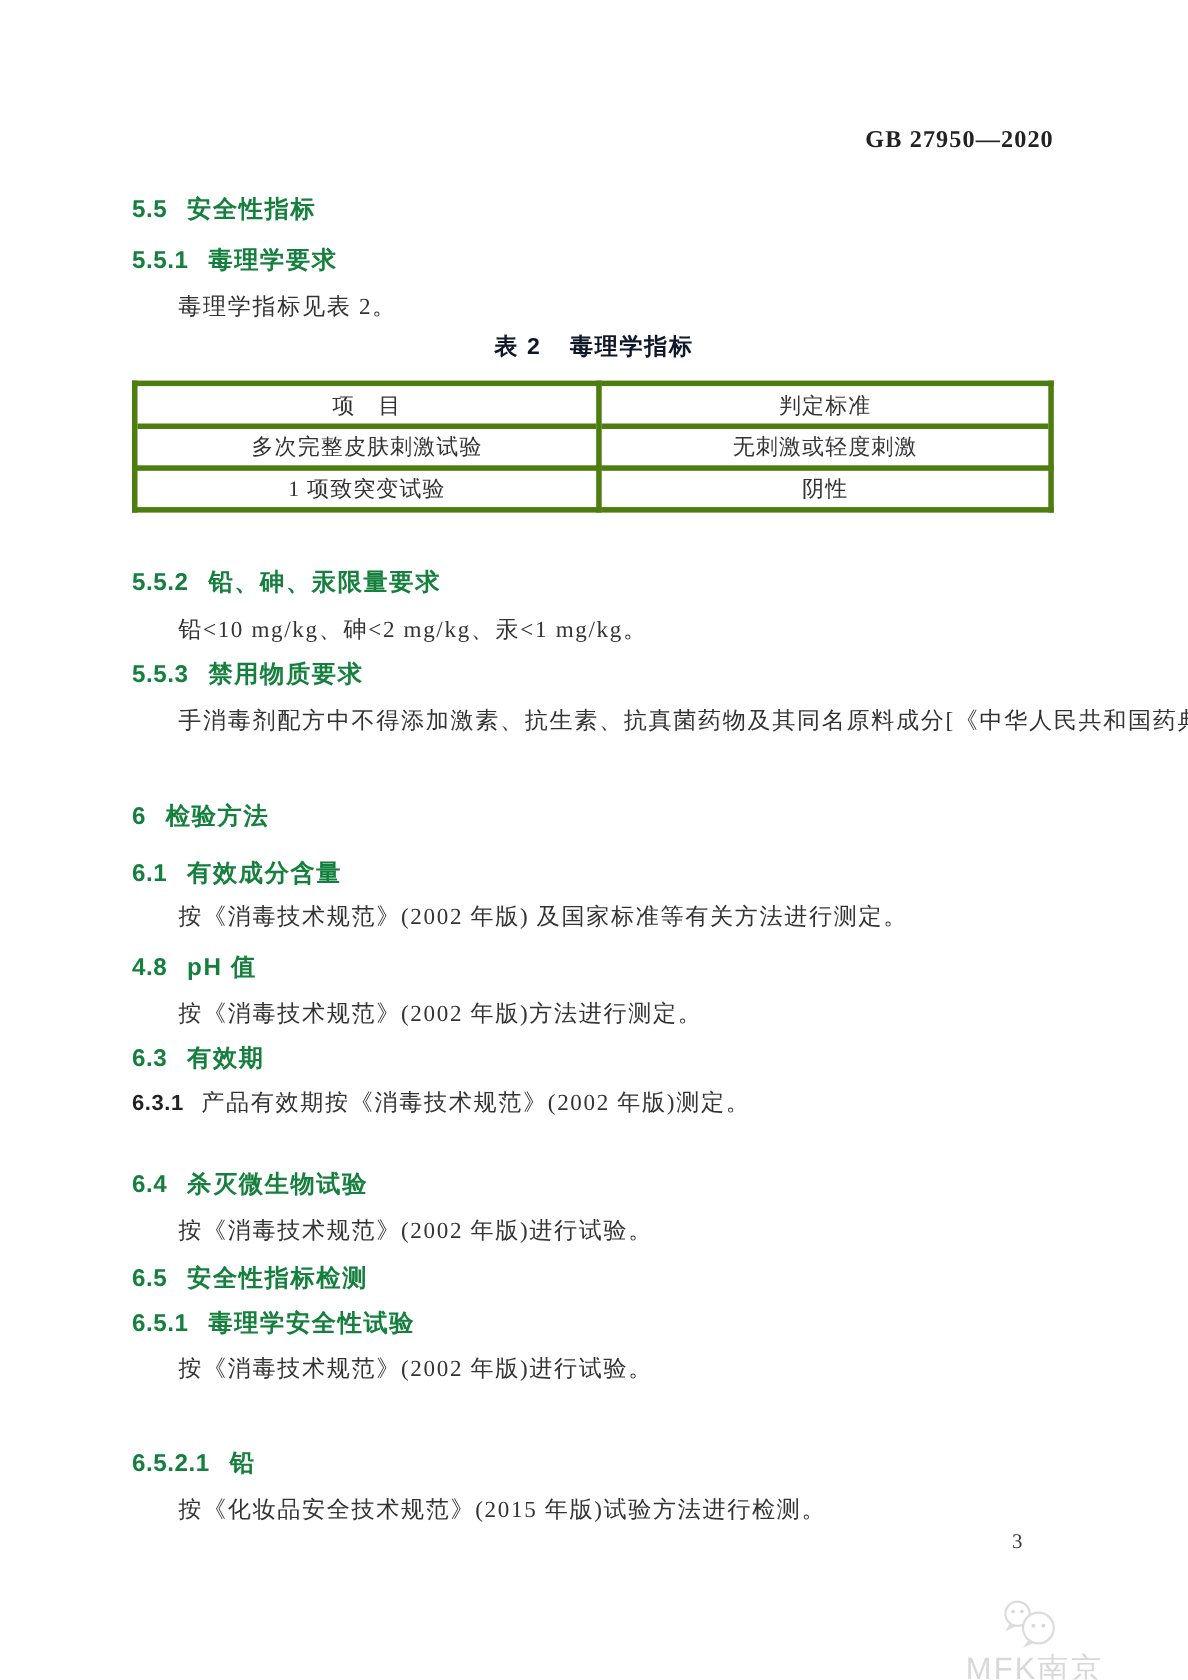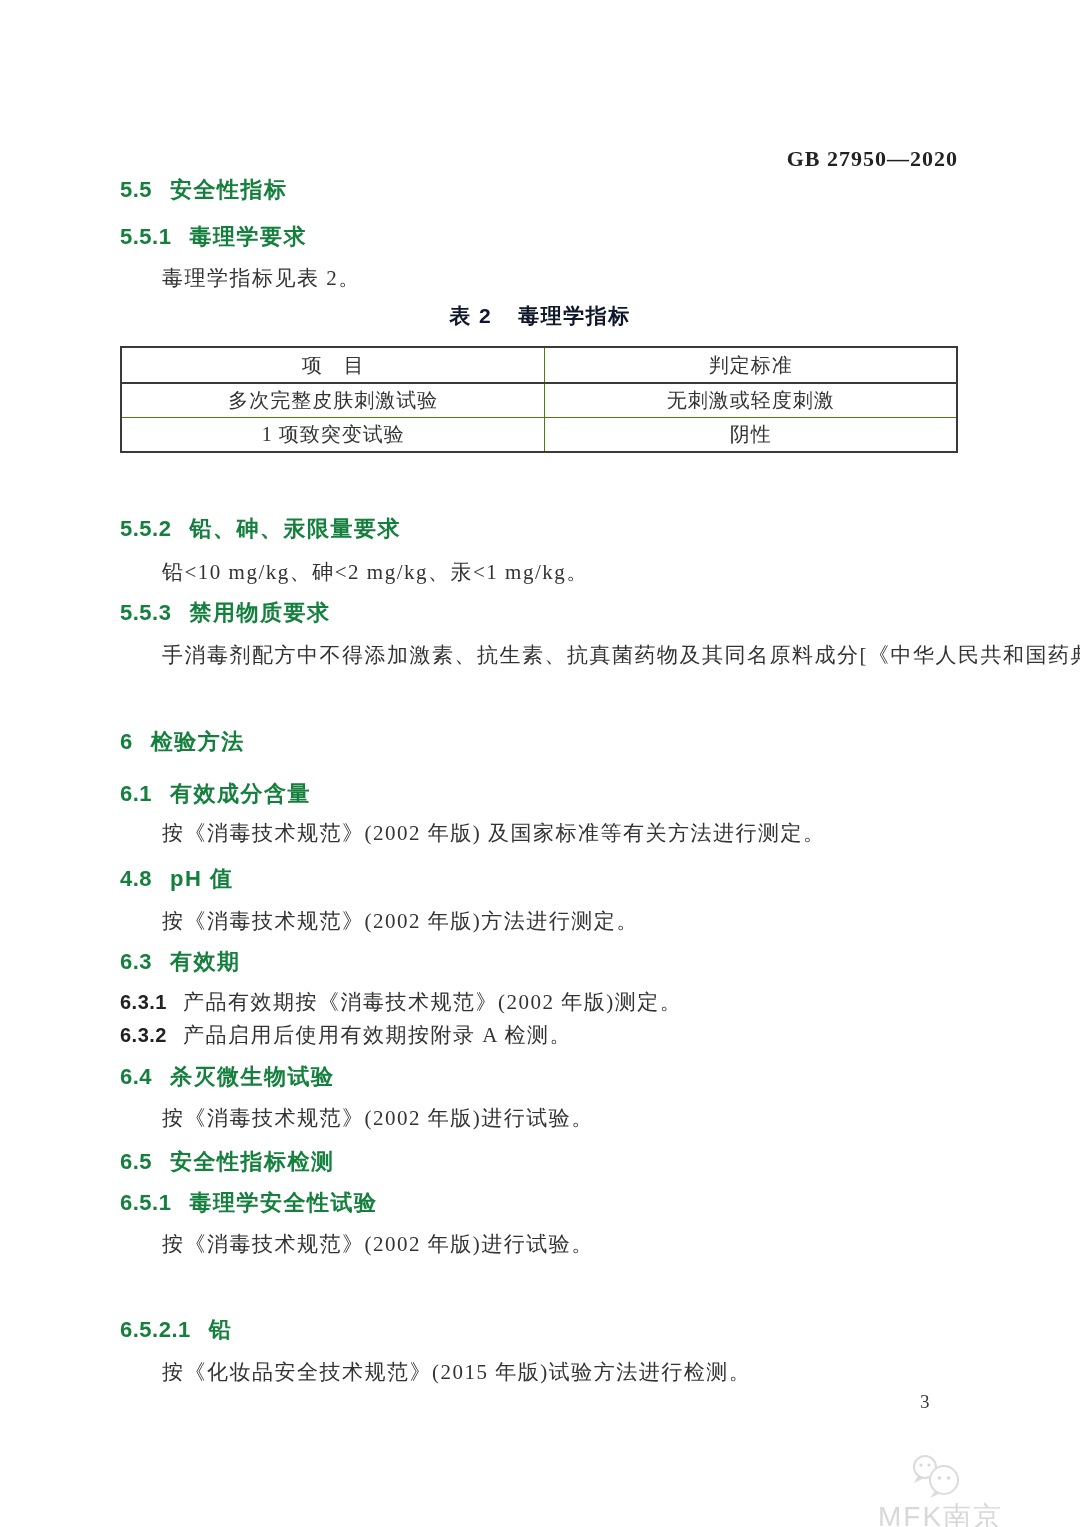--- a/index.html
+++ b/index.html
@@ -20,35 +20,34 @@
   .para{font-size:21px;letter-spacing:1.5px;color:#333;}
   .indent{left:162px;}
   .num-para .h-num{
     font-family:"Liberation Sans","DejaVu Sans",sans-serif;
     font-weight:700;font-size:20px;color:#222;margin-right:16px;letter-spacing:0.5px;
   }
   .doc-code{
     left:auto;right:122px;text-align:right;
     font-weight:700;font-size:22px;letter-spacing:1px;color:#222;
     font-family:"Liberation Serif","DejaVu Serif",serif;
-    margin-top:32px;
   }
   .caption{
     left:0;width:1080px;text-align:center;
     font-family:"Liberation Sans","DejaVu Sans",sans-serif;
     font-weight:700;font-size:21px;color:#0f172a;letter-spacing:1.5px;
   }
   .caption .cap-label{margin-right:26px;}
   table.tox{
     position:absolute;left:120px;top:346px;width:838px;
     border-collapse:collapse;table-layout:fixed;
     font-size:20px;letter-spacing:1px;color:#333;
   }
   table.tox th,table.tox td{
-    border:1px solid #4d7c0f;text-align:center;vertical-align:middle;
+    border:5px solid #4d7c0f;text-align:center;vertical-align:middle;
     padding:0;height:33px;font-weight:400;
   }
   table.tox{border:2px solid #3a3a3a;}
   table.tox thead th{height:34px;border-bottom:2px solid #3a3a3a;}
   .col-item{width:50.7%;}
   .page-num{left:920px;font-size:19px;color:#3a3a3a;letter-spacing:0;}
   .watermark{
     left:878px;top:1452px;display:flex;align-items:center;
     color:#d8d8d8;
     font-family:"Liberation Sans","DejaVu Sans",sans-serif;
@@ -129,23 +128,20 @@
   <div class="block para indent" style="top:908px">按《消毒技术规范》(2002 年版)方法进行测定。</div>
 
   <div class="block heading" style="top:949px">
     <span class="h-num">6.3</span><span>有效期</span>
   </div>
 
   <div class="block para num-para" style="top:989px">
     <span class="h-num">6.3.1</span><span>产品有效期按《消毒技术规范》(2002 年版)测定。</span>
   </div>
 
-  <div class="block para num-para" style="top:1022px">
-    <span class="h-num">6.3.2</span><span>产品启用后使用有效期按附录 A 检测。</span>
-  </div>
 
   <div class="block heading" style="top:1064px">
     <span class="h-num">6.4</span><span>杀灭微生物试验</span>
   </div>
 
   <div class="block para indent" style="top:1105px">按《消毒技术规范》(2002 年版)进行试验。</div>
 
   <div class="block heading" style="top:1149px">
     <span class="h-num">6.5</span><span>安全性指标检测</span>
   </div>

